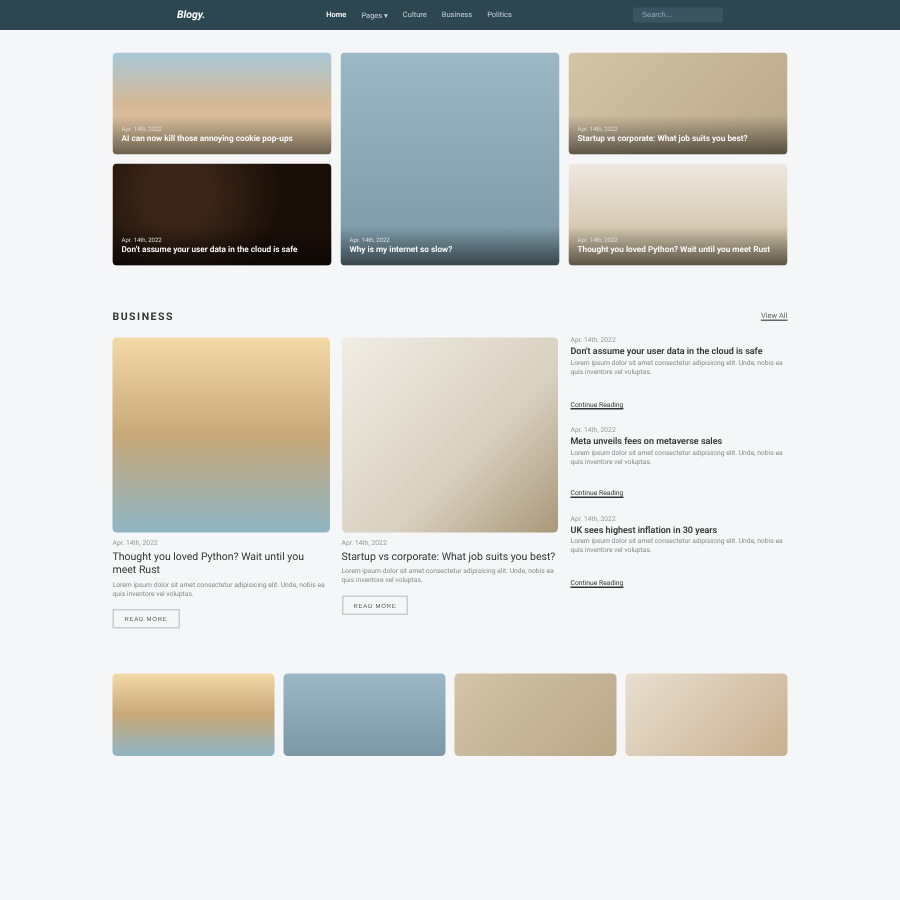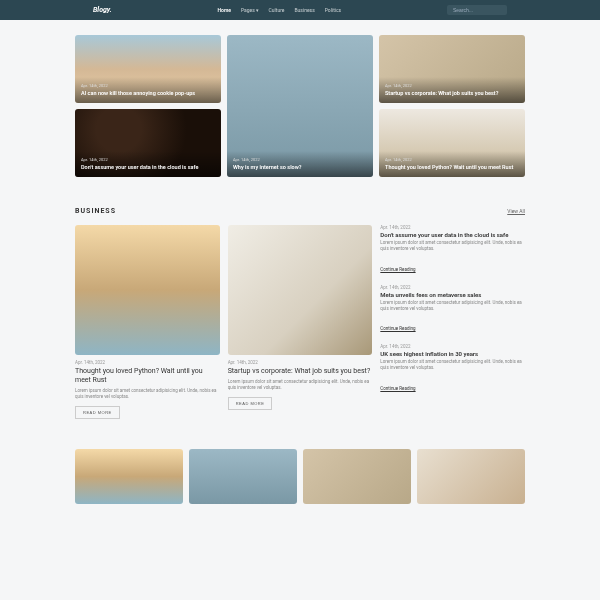--- a/index.html
+++ b/index.html
@@ -1,17 +1,17 @@
 <!DOCTYPE html>
 <html><head>
 <meta charset="utf-8">
 <style>
 *{margin:0;padding:0;box-sizing:border-box}
 body{font-family:-apple-system,BlinkMacSystemFont,"Segoe UI",Roboto,sans-serif;background:#f5f6f7;color:#333;width:600px}
-.header{background:#2c4752;height:20px;display:flex;align-items:center;padding:0 93px;justify-content:space-between}
+.header{background:#2c4752;height:20px;display:flex;align-items:center;padding:0 118px;justify-content:space-between}
 .logo{color:#fff;font-weight:700;font-size:7px;font-style:italic}
 .nav{display:flex;gap:10px}
 .nav-item{color:#c8d0d3;font-size:5px;cursor:pointer}
 .nav-item.active{color:#fff;font-weight:600}
 .search{background:#3a5560;border:none;color:#fff;font-size:5px;padding:2px 6px;width:60px;border-radius:2px}
 .search::placeholder{color:#9ab}
 .container{padding:0 75px}
 .hero{padding:15px 0;display:grid;grid-template-columns:1fr 1fr 1fr;grid-template-rows:68px 68px;gap:6px}
 .hero-card{position:relative;border-radius:3px;overflow:hidden;cursor:pointer}
 .hero-card.tall{grid-row:span 2}

